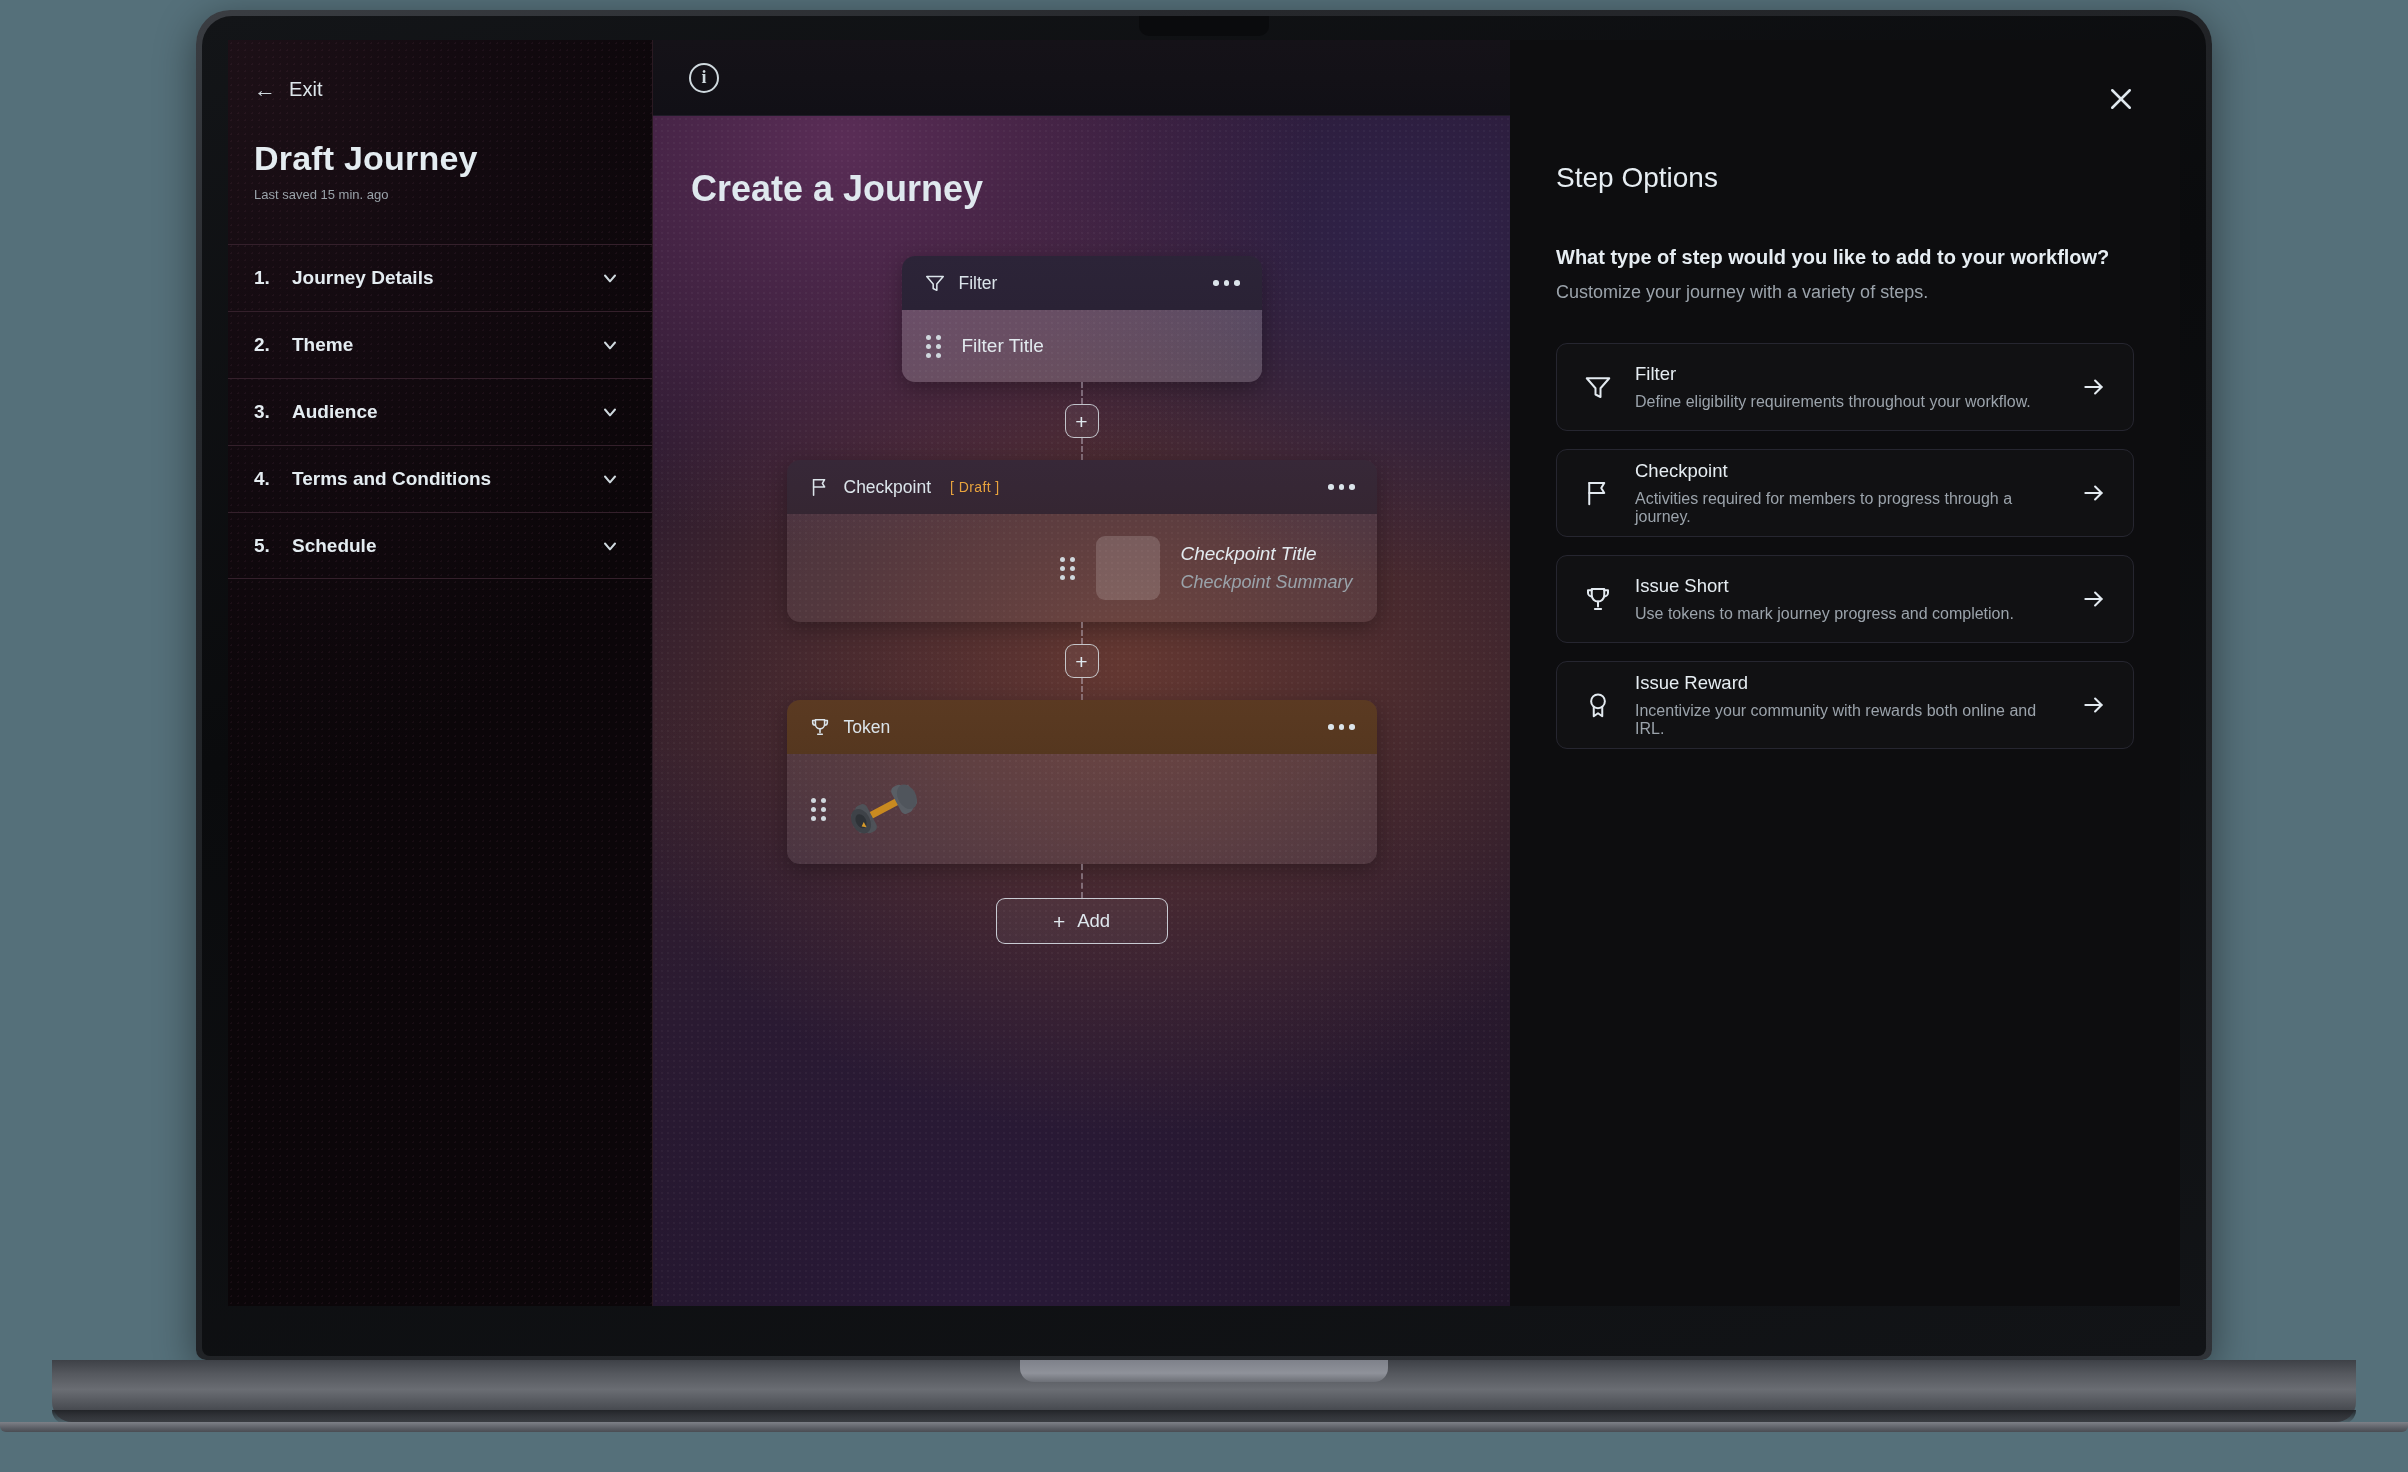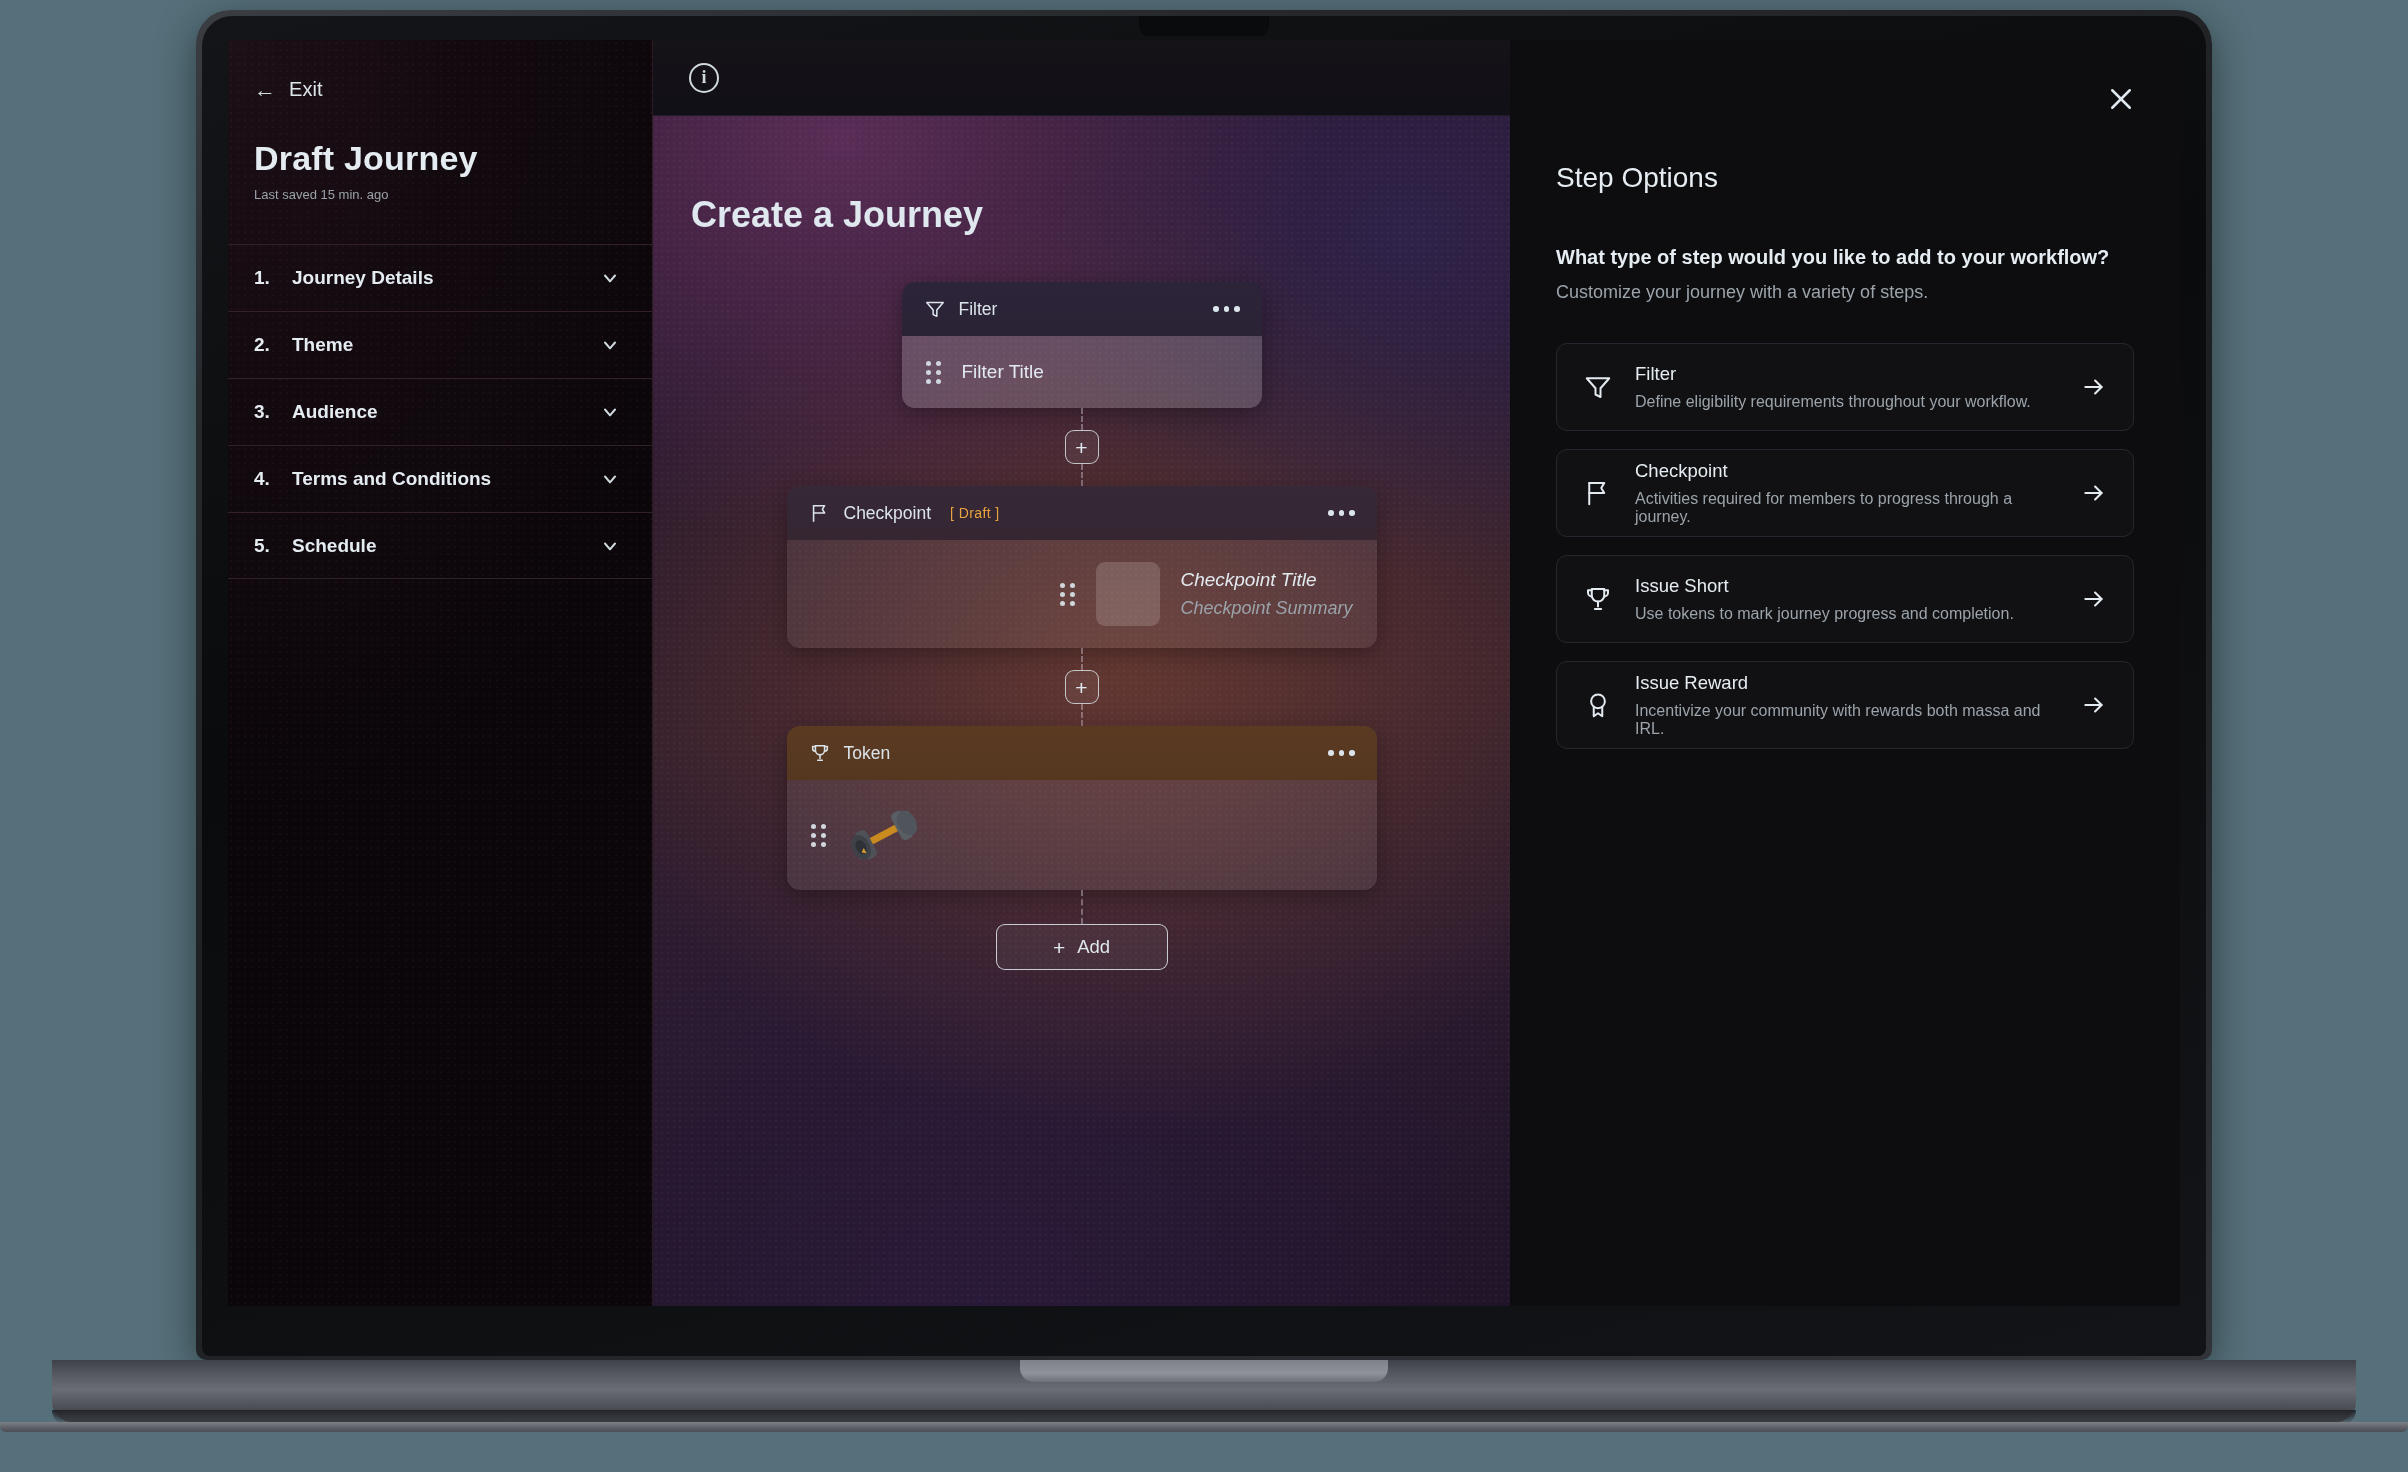--- a/index.html
+++ b/index.html
@@ -129,21 +129,21 @@
       radial-gradient(80% 48% at 88% 10%,  rgba(48,36,78,.85) 0%, rgba(30,22,50,0) 60%),
       radial-gradient(95% 60% at 55% 46%,  rgba(128,70,52,.62) 0%, rgba(70,38,40,0) 66%),
       radial-gradient(120% 80% at 38% 100%,rgba(42,26,58,.95) 0%, rgba(22,14,30,0) 70%),
       linear-gradient(175deg,#2a1730 0%,#2b1a2e 26%,#35202c 50%,#2a1a2c 72%,#1c1222 100%);
   }
   #canvas::after{
     content:""; position:absolute; inset:0; pointer-events:none;
     background-image:radial-gradient(rgba(255,255,255,.035) 1px, transparent 1px);
     background-size:6px 6px;
   }
-  .canvas-scroll { position:absolute; inset:0; padding:78px 0 0 0; }
+  .canvas-scroll { position:absolute; inset:0; padding:52px 0 0 0; }
   .canvas-title {
     color:#dfe8ee; font-size:36px; font-weight:bold;
     padding-left:38px; position:relative; z-index:2;
   }
 
   .flow { position:relative; z-index:2; width:100%; margin-top:46px;
           display:flex; flex-direction:column; align-items:center; }
 
   
   .step-card { width:590px; border-radius:13px; overflow:hidden;
@@ -525,21 +525,21 @@
 
         <div class="opt">
           <span class="oicon">
             <svg viewBox="0 0 24 24" fill="none" stroke="currentColor" stroke-width="1.6" stroke-linecap="round" stroke-linejoin="round">
                 <circle cx="12" cy="9" r="5.5"></circle>
                 <polyline points="8.6 13.4 8.6 21 12 18.6 15.4 21 15.4 13.4"></polyline>
               </svg>
           </span>
           <span class="otext">
             <div class="oname">Issue Reward</div>
-            <div class="odesc">Incentivize your community with rewards both massa and IRL.</div>
+            <div class="odesc">Incentivize your community with rewards both online and IRL.</div>
           </span>
           <span class="oarrow">
             <svg viewBox="0 0 24 24" fill="none" stroke="currentColor" stroke-width="1.9" stroke-linecap="round" stroke-linejoin="round">
                 <line x1="4" y1="12" x2="19" y2="12"></line>
                 <polyline points="13 6 19 12 13 18"></polyline>
               </svg>
           </span>
         </div>
 
       </div>

